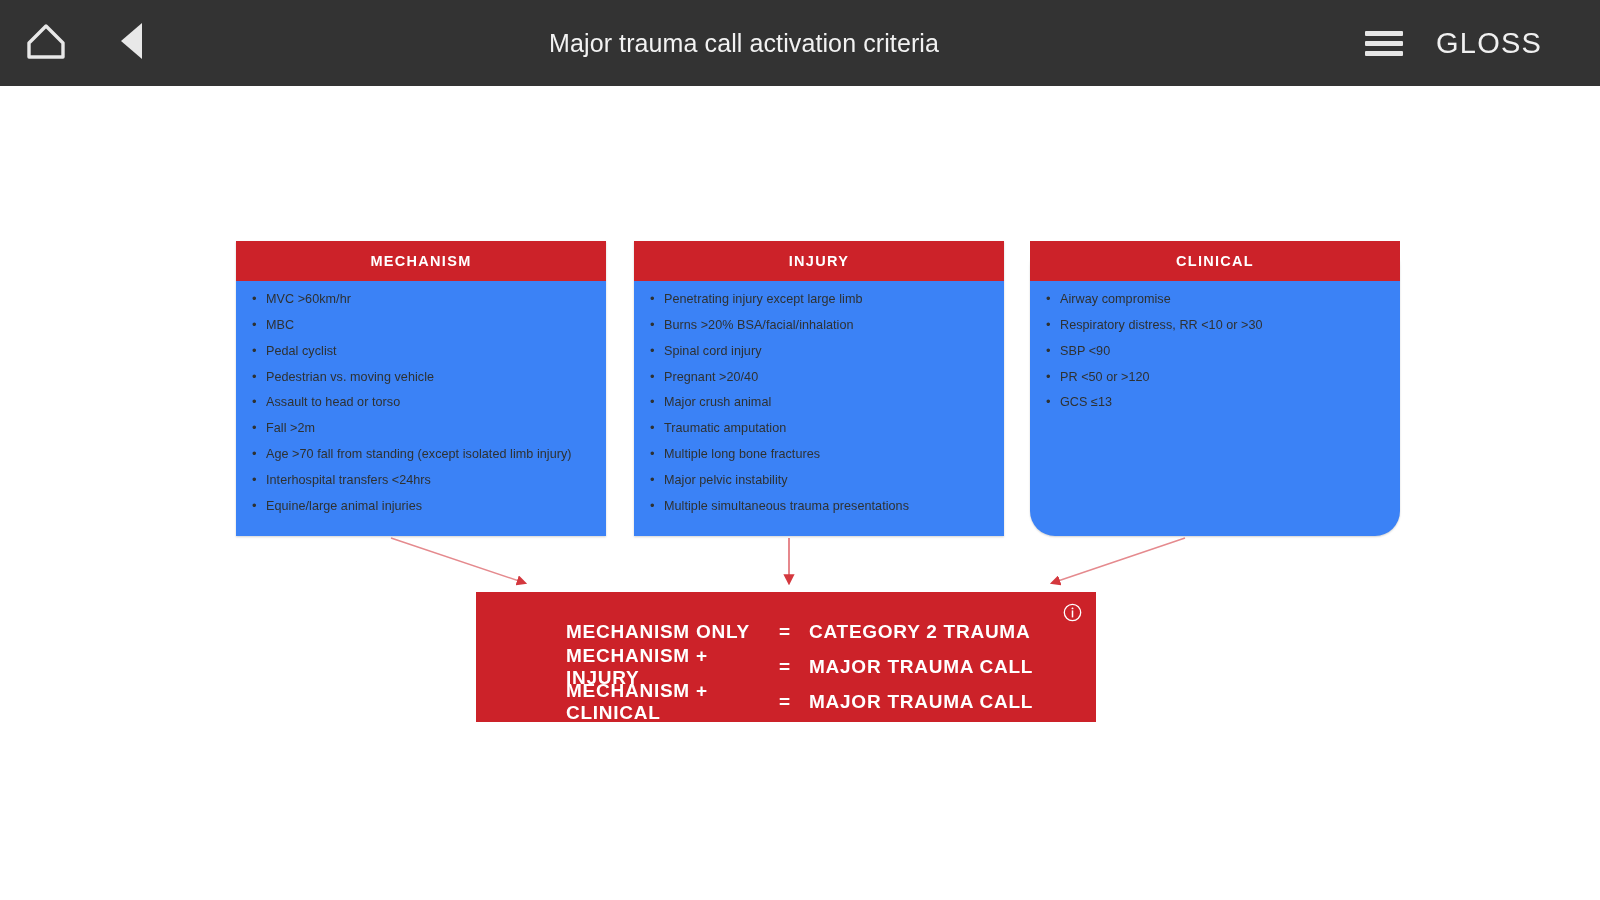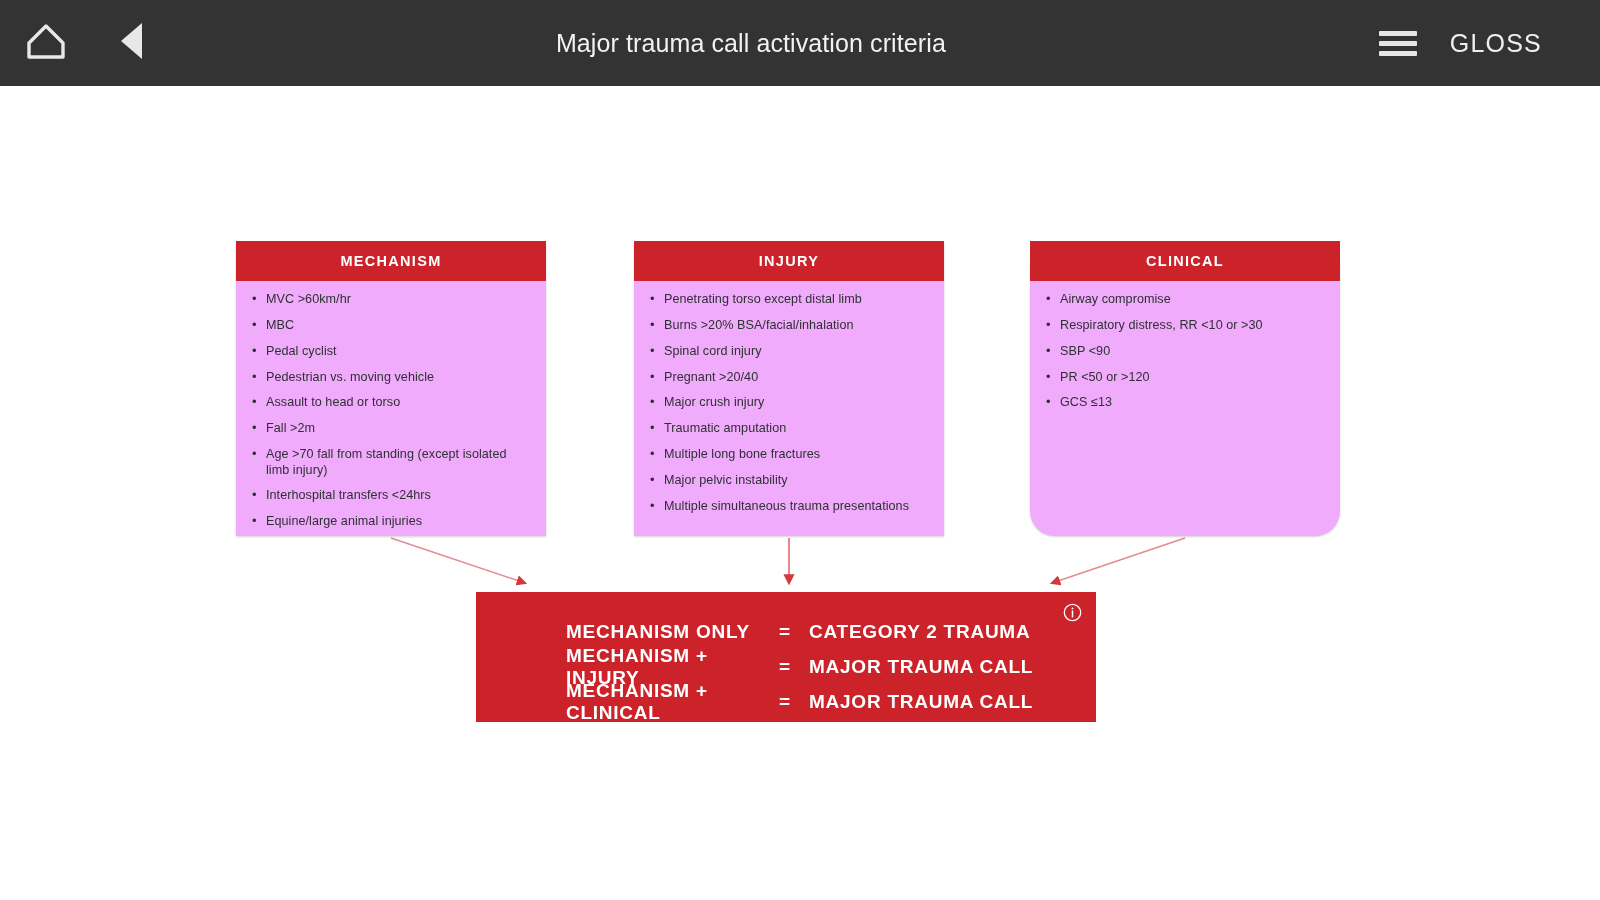--- a/index.html
+++ b/index.html
@@ -64,40 +64,40 @@
   }
   #menu-btn .bar {
     width: 38px;
     height: 5px;
     background: #e6e6e6;
     border-radius: 1px;
   }
 
   #brand-label {
     color: #f0f0f0;
-    font-size: 25px;
+    font-size: 29px;
     letter-spacing: 1.2px;
     font-weight: 400;
     margin-right: 58px;
     cursor: pointer;
   }
 
   
   #diagram {
     position: absolute;
     top: 86px; left: 0;
     width: 1600px;
     height: 814px;
     background: #ffffff;
   }
 
   .criteria-card {
     position: absolute;
-    width: 310px;
-    background: #f0abfc;
+    width: 370px;
+    background: #3b82f6;
     box-shadow: 0 1px 2px rgba(0,0,0,0.18);
   }
   #card-mechanism { left: 236px; top: 155px; height: 295px; }
   #card-injury    { left: 634px; top: 155px; height: 295px; }
   #card-clinical  { left: 1030px; top: 155px; height: 295px; border-radius: 25px; }
 
   .card-header {
     height: 40px;
     background: #cc2229;
     color: #ffffff;
@@ -236,25 +236,25 @@
       <div class="criteria-item">Fall &gt;2m</div>
       <div class="criteria-item">Age &gt;70 fall from standing (except isolated limb injury)</div>
       <div class="criteria-item">Interhospital transfers &lt;24hrs</div>
       <div class="criteria-item">Equine/large animal injuries</div>
     </div>
   </div>
 
   <div class="criteria-card" id="card-injury">
     <div class="card-header">INJURY</div>
     <div class="card-body">
-      <div class="criteria-item">Penetrating torso except distal limb</div>
+      <div class="criteria-item">Penetrating injury except large limb</div>
       <div class="criteria-item">Burns &gt;20% BSA/facial/inhalation</div>
       <div class="criteria-item">Spinal cord injury</div>
       <div class="criteria-item">Pregnant &gt;20/40</div>
-      <div class="criteria-item">Major crush injury</div>
+      <div class="criteria-item">Major crush animal</div>
       <div class="criteria-item">Traumatic amputation</div>
       <div class="criteria-item">Multiple long bone fractures</div>
       <div class="criteria-item">Major pelvic instability</div>
       <div class="criteria-item">Multiple simultaneous trauma presentations</div>
     </div>
   </div>
 
   <div class="criteria-card" id="card-clinical">
     <div class="card-header">CLINICAL</div>
     <div class="card-body">

